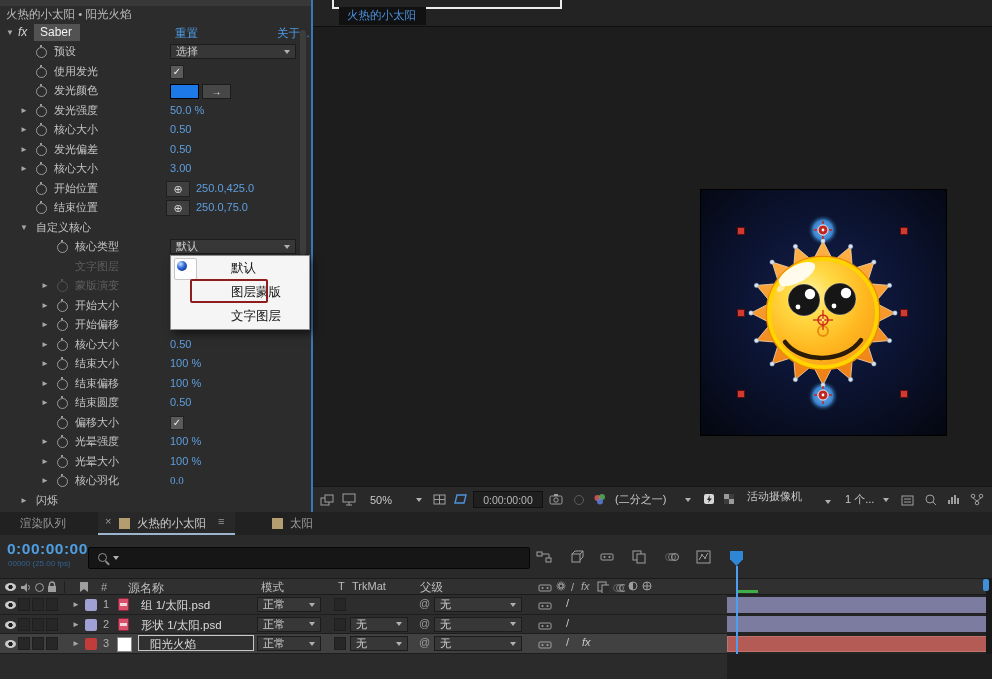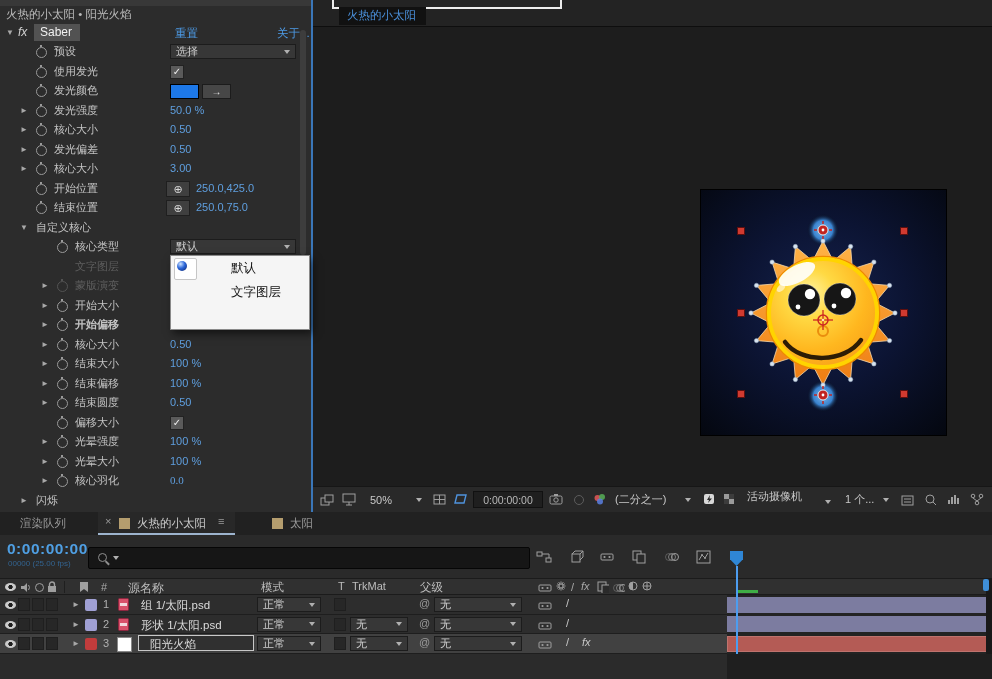--- a/index.html
+++ b/index.html
@@ -74,21 +74,21 @@
         </div>
         <div class="fx-row"><span class="sw abs" style="left: 57px; top: 5px;"></span><span class="lbl abs" style="left: 75px; top: 2px;">核心类型</span><div class="dd abs" style="left: 170px; top: 2px; width: 126px;">
             <span class="ddtxt">默认</span>
             <span class="chev"></span>
           </div></div>
         <div class="fx-row">
           <span class="lbl abs dis" style="left: 75px; top: 2px;">文字图层</span>
         </div>
         <div class="fx-row"><span class="tri abs" style="left: 41px; top: 6px;">►</span><span class="sw abs" style="left: 57px; top: 5px; opacity: 0.35;"></span><span class="lbl abs dis" style="left: 75px; top: 2px;">蒙版演变</span></div>
         <div class="fx-row"><span class="tri abs" style="left: 41px; top: 6px;">►</span><span class="sw abs" style="left: 57px; top: 5px;"></span><span class="lbl abs" style="left: 75px; top: 2px;">开始大小</span><span class="val abs" style="left: 170px; top: 3px;"></span></div>
-        <div class="fx-row"><span class="tri abs" style="left: 41px; top: 6px;">►</span><span class="sw abs" style="left: 57px; top: 5px;"></span><span class="lbl abs" style="left: 75px; top: 2px; font-weight: bold;">开始偏移</span><span class="val abs dim" style="left: 170px; top: 3px;">0 %</span></div>
+        <div class="fx-row"><span class="tri abs" style="left: 41px; top: 6px;">►</span><span class="sw abs" style="left: 57px; top: 5px;"></span><span class="lbl abs" style="left: 75px; top: 2px;">开始偏移</span><span class="val abs dim" style="left: 170px; top: 3px;">0 %</span></div>
         <div class="fx-row"><span class="tri abs" style="left: 41px; top: 6px;">►</span><span class="sw abs" style="left: 57px; top: 5px;"></span><span class="lbl abs" style="left: 75px; top: 2px;">核心大小</span><span class="val abs" style="left: 170px; top: 3px;">0.50</span></div>
         <div class="fx-row"><span class="tri abs" style="left: 41px; top: 6px;">►</span><span class="sw abs" style="left: 57px; top: 5px;"></span><span class="lbl abs" style="left: 75px; top: 2px;">结束大小</span><span class="val abs" style="left: 170px; top: 3px;">100 %</span></div>
         <div class="fx-row"><span class="tri abs" style="left: 41px; top: 6px;">►</span><span class="sw abs" style="left: 57px; top: 5px;"></span><span class="lbl abs" style="left: 75px; top: 2px;">结束偏移</span><span class="val abs" style="left: 170px; top: 3px;">100 %</span></div>
         <div class="fx-row"><span class="tri abs" style="left: 41px; top: 6px;">►</span><span class="sw abs" style="left: 57px; top: 5px;"></span><span class="lbl abs" style="left: 75px; top: 2px;">结束圆度</span><span class="val abs" style="left: 170px; top: 3px;">0.50</span></div>
         <div class="fx-row"><span class="sw abs" style="left: 57px; top: 5px;"></span><span class="lbl abs" style="left: 75px; top: 2px;">偏移大小</span><div class="cb abs" style="left: 170px; top: 3px;">✓</div></div>
         <div class="fx-row"><span class="tri abs" style="left: 41px; top: 6px;">►</span><span class="sw abs" style="left: 57px; top: 5px;"></span><span class="lbl abs" style="left: 75px; top: 2px;">光晕强度</span><span class="val abs" style="left: 170px; top: 3px;">100 %</span></div>
         <div class="fx-row"><span class="tri abs" style="left: 41px; top: 6px;">►</span><span class="sw abs" style="left: 57px; top: 5px;"></span><span class="lbl abs" style="left: 75px; top: 2px;">光晕大小</span><span class="val abs" style="left: 170px; top: 3px;">100 %</span></div>
         <div class="fx-row"><span class="tri abs" style="left: 41px; top: 6px;">►</span><span class="sw abs" style="left: 57px; top: 5px;"></span><span class="lbl abs" style="left: 75px; top: 2px;">核心羽化</span><span class="val abs" style="left: 170px; top: 3px; font-family: Liberation Serif, serif;">0.0</span></div>
         <div class="fx-row">
           <span class="tri abs" style="left: 20px; top: 6px;">►</span>
@@ -566,16 +566,20 @@
   </div>
 
   <div class="abs" id="core-menu" style="left:170px;top:255px;width:138px;height:73px;background:#f5f5f5;border:1px solid #8a8a8a;
               box-shadow:3px 4px 8px rgba(0,0,0,.55);z-index:50">
       <div class="menu-item">
         <div class="abs" style="left: 3px; top: 2px; width: 21px; height: 20px; background: rgb(255, 255, 255); border: 1px solid rgb(198, 198, 198); border-radius: 2px;"></div>
         <div class="abs" style="left: 6px; top: 5px; width: 10px; height: 10px; border-radius: 50%; background: radial-gradient(circle at 35% 30%, rgb(207, 228, 255), rgb(42, 102, 217) 45%, rgb(10, 31, 102));"></div>
         <span class="abs" style="left: 60px; top: 0px;">默认</span>
       </div>
       <div class="menu-item">
+        <span class="abs" style="left: 60px; top: 0px;">图层蒙版</span>
+        <div class="abs" style="left: 19px; top: -1px; width: 78px; height: 24px; border: 2.5px solid rgb(142, 29, 29); border-radius: 2px; box-sizing: border-box;"></div>
+      </div>
+      <div class="menu-item">
         <span class="abs" style="left: 60px; top: 0px;">文字图层</span>
       </div>
     </div>
 </div>
 
 </body></html>

